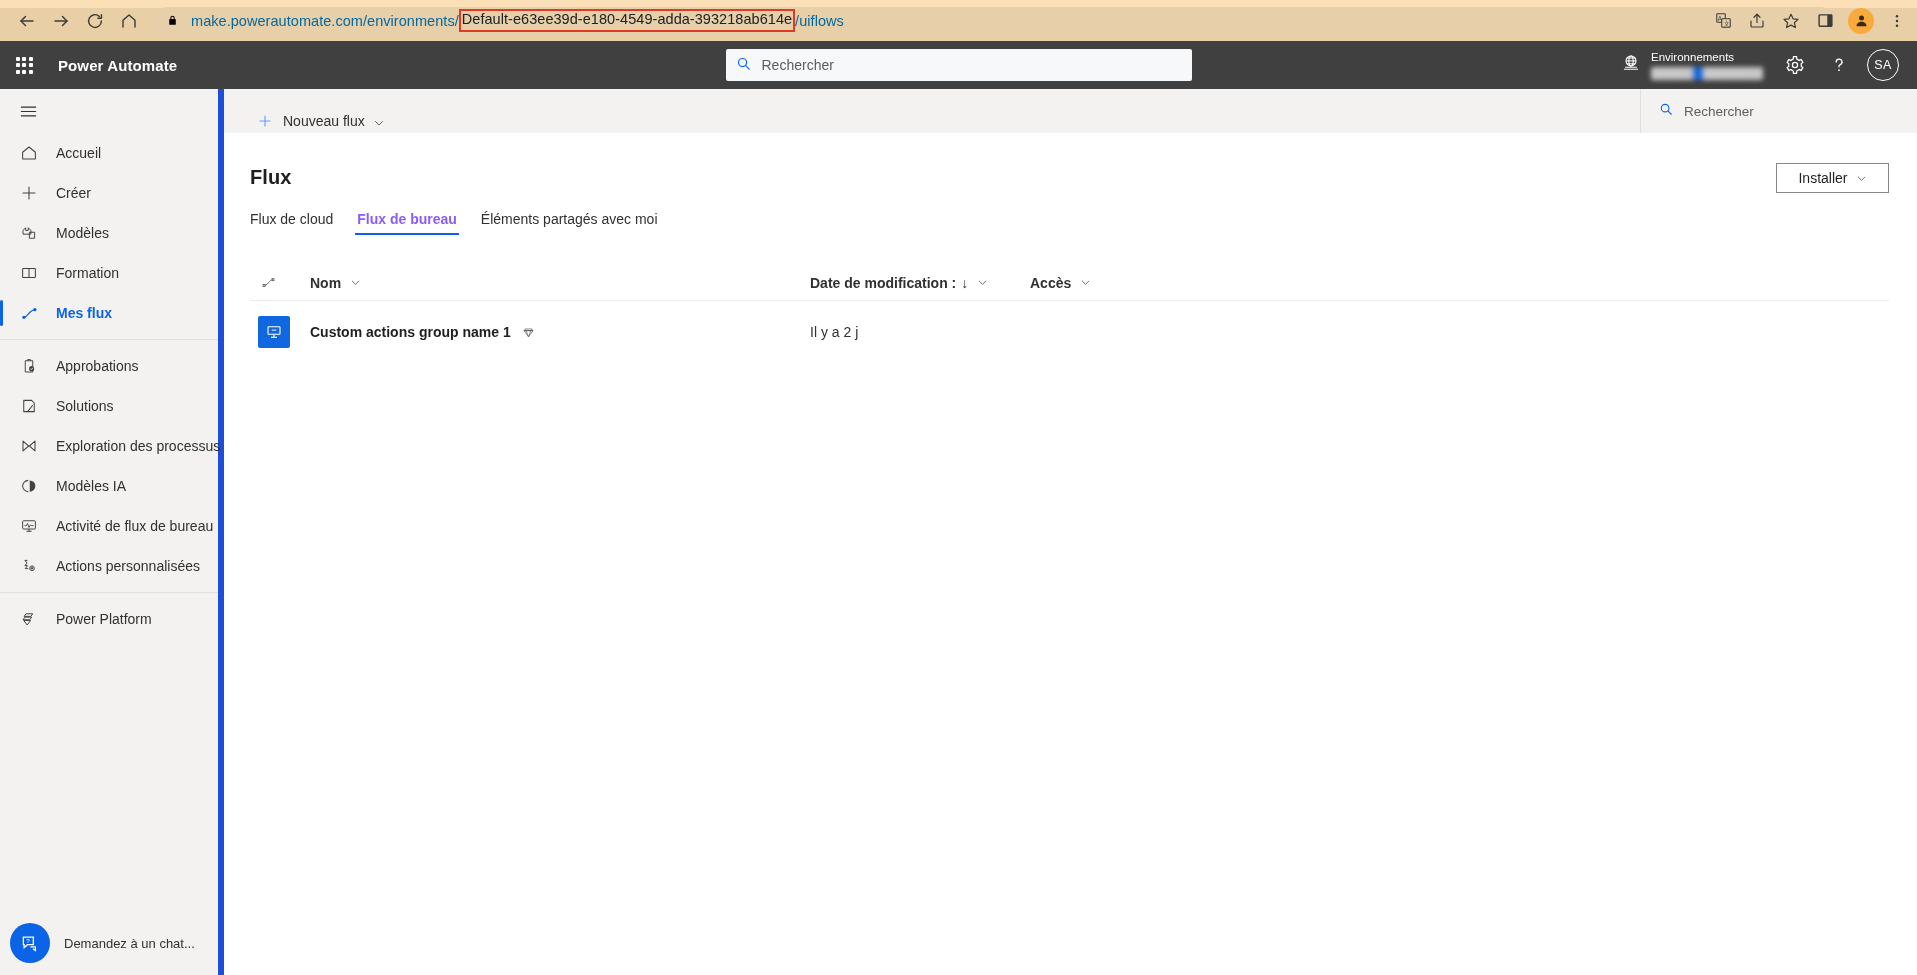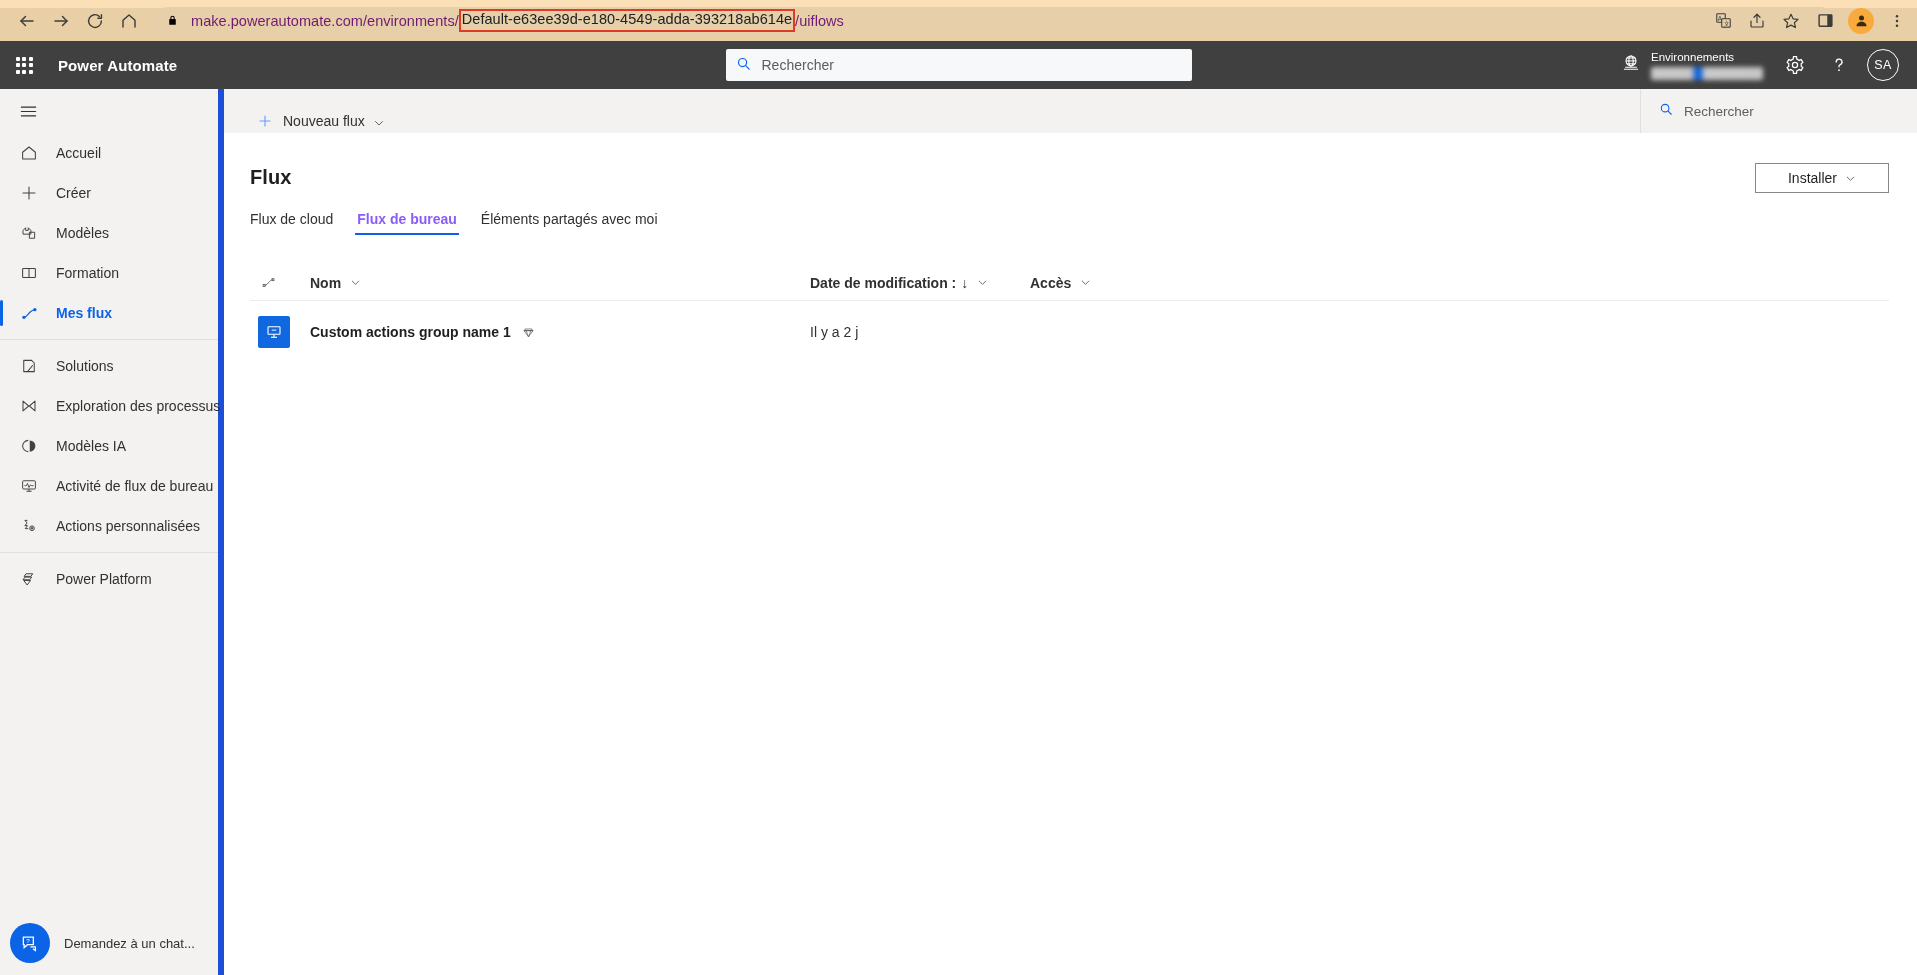--- a/index.html
+++ b/index.html
@@ -49,21 +49,21 @@
   }
   #lock-icon { margin-right: 12px; display: flex; align-items: center; }
   #url-text {
     font-size: 14.5px;
     color: #202124;
     white-space: nowrap;
     display: flex;
     align-items: center;
     letter-spacing: 0.05px;
   }
-  .url-dim { color: #701a75; }
+  .url-dim { color: #0369a1; }
   #url-highlight {
     border: 2px solid #e03a25;
     padding: 1px 1px 2px 1px;
     margin: 0 0px;
     line-height: 1.05;
     display: inline-block;
   }
   #browser-right {
     display: flex;
     align-items: center;
@@ -301,21 +301,21 @@
     font-size: 20px;
     color: #201f1e;
     font-weight: bold;
     margin: 33px 0 0 26px;
     letter-spacing: 0.1px;
   }
   #install-btn {
     position: absolute;
     right: 28px;
     top: 30px;
-    width: 134px;
+    width: 113px;
     height: 30px;
     border: 1px solid #8a8886;
     background: #fff;
     display: flex;
     align-items: center;
     justify-content: center;
     gap: 8px;
     cursor: pointer;
   }
   #install-btn .lbl { font-size: 14px; color: #201f1e; }
@@ -597,20 +597,31 @@
             <path d="M5.5 16.5C8 16.5 10 13 12.5 10.5S17 7.5 18.5 7.5" stroke-linecap="round"></path>
             <circle cx="5" cy="16.8" r="2.1" fill="currentColor" stroke="none"></circle>
             <circle cx="18.8" cy="7.2" r="2.1" fill="currentColor" stroke="none"></circle>
           </svg>
       </span>
       <span class="lbl">Mes flux</span>
     </div>
 
     <div class="nav-sep"></div>
 
+    <div class="nav-item">
+      <span class="ico">
+        <svg width="18" height="18" viewBox="0 0 24 24" fill="none" stroke="currentColor" stroke-width="1.3">
+            <path d="M7 5h10v15H7z"></path>
+            <path d="M10 5V3.5h4V5"></path>
+            <circle cx="15.5" cy="15.5" r="3.4" fill="currentColor" stroke="none"></circle>
+            <polyline points="14,15.5 15.2,16.7 17.2,14.3" stroke="#f3f2f1" stroke-width="1.2" fill="none"></polyline>
+          </svg>
+      </span>
+      <span class="lbl">Approbations</span>
+    </div>
 
     <div class="nav-item">
       <span class="ico">
         <svg width="18" height="18" viewBox="0 0 24 24" fill="none" stroke="currentColor" stroke-width="1.35" stroke-linejoin="round">
             <path d="M5 4.5h10.5L19 8v11.5H5z"></path>
             <path d="M10 19.5 17 11"></path>
           </svg>
       </span>
       <span class="lbl">Solutions</span>
     </div>

